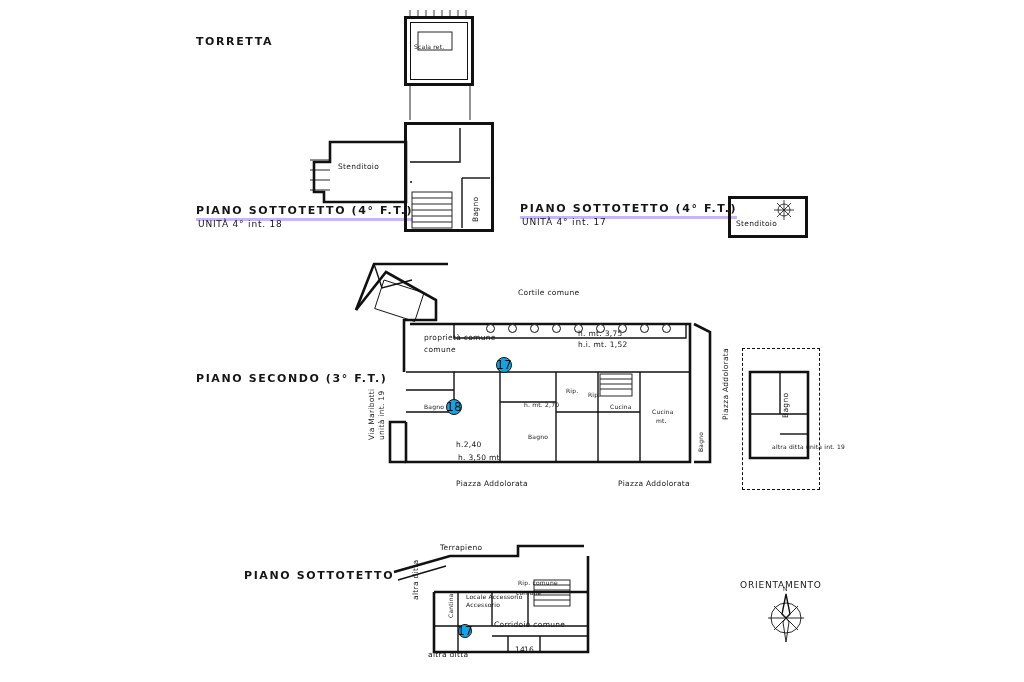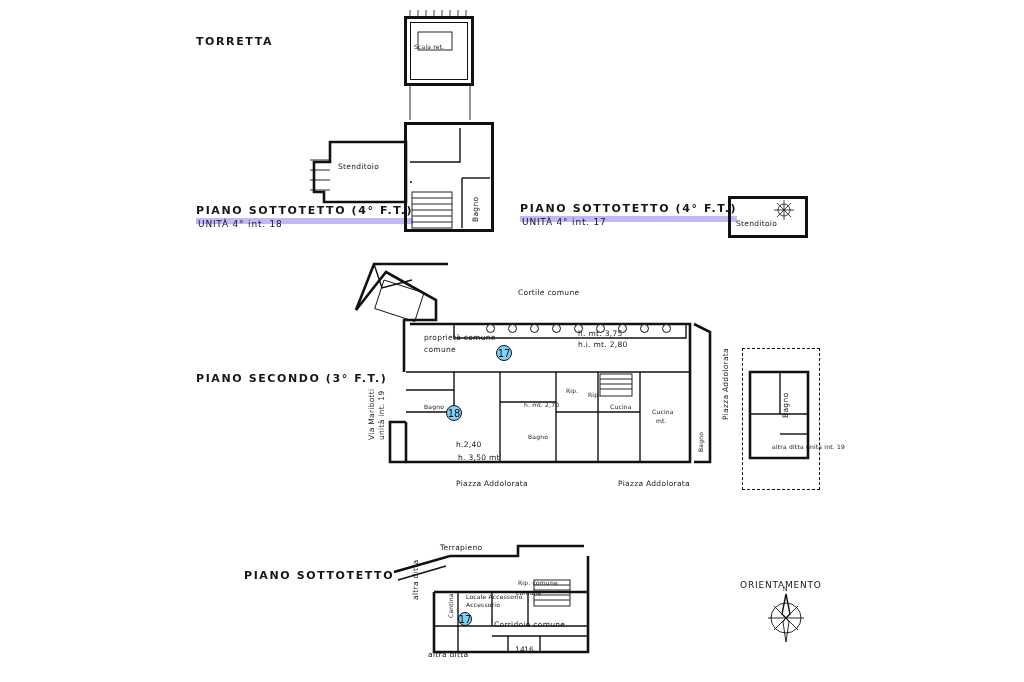--- a/index.html
+++ b/index.html
@@ -22,28 +22,28 @@
     line-height:1.05;
   }
   .big{
     font-size:11px;
     letter-spacing:1.6px;
     font-weight:600;
   }
   .med{font-size:9px;letter-spacing:.8px;}
   .sml{font-size:7.5px;letter-spacing:.3px;}
   .xs{font-size:6px;letter-spacing:.2px;}
-  .ul{border-bottom:6px solid #c4b5fd;padding-bottom:1px;}
+  .ul{border-bottom:3px solid #c4b5fd;padding-bottom:1px;}
   .rot90{transform:rotate(-90deg);transform-origin:0 0;}
   .box{position:absolute;border:3px solid #111;box-sizing:border-box;}
   .boxthin{position:absolute;border:1.5px solid #111;box-sizing:border-box;}
   .circ{
     position:absolute;border:1.2px solid #111;border-radius:50%;
     display:flex;align-items:center;justify-content:center;
-    font-family:"DejaVu Sans",sans-serif;font-size:10px;background:#7dd3fc;
+    font-family:"DejaVu Sans",sans-serif;font-size:12px;background:#0ea5e9;margin-top:12px;
   }
   .dot{position:absolute;border:1.2px solid #111;border-radius:50%;background:#fff;}
   svg{position:absolute;overflow:visible;}
   .s{fill:none;stroke:#111;stroke-width:1.4;}
   .s2{fill:none;stroke:#111;stroke-width:2.6;}
   .sthin{fill:none;stroke:#111;stroke-width:.9;}
   .hatch{fill:none;stroke:#111;stroke-width:.8;}
 </style>
 </head>
 <body>
@@ -161,24 +161,24 @@
   <div class="dot" style="left:596px;top:324px;width:7px;height:7px;"></div>
   <div class="dot" style="left:618px;top:324px;width:7px;height:7px;"></div>
   <div class="dot" style="left:640px;top:324px;width:7px;height:7px;"></div>
   <div class="dot" style="left:662px;top:324px;width:7px;height:7px;"></div>
 
   <div class="lbl sml" style="left:424px;top:334px;">proprietà comune</div>
 
   <div class="lbl sml" style="left:424px;top:346px;">comune</div>
 
   <div class="lbl sml" style="left:578px;top:330px;">h. mt. 3,75</div>
-  <div class="lbl sml" style="left:578px;top:341px;">h.i. mt. 2,80</div>
+  <div class="lbl sml" style="left:578px;top:341px;">h.i. mt. 1,52</div>
 
   <div class="circ" style="left:496px;top:345px;width:14px;height:14px;">17</div>
-  <div class="circ" style="left:446px;top:405px;width:14px;height:14px;">18</div>
+  <div class="circ" style="left:446px;top:387px;width:14px;height:14px;">18</div>
 
   <div class="lbl xs" style="left:424px;top:404px;">Bagno</div>
   <div class="lbl sml" style="left:456px;top:414px;margin-top:27px;">h.2,40</div>
   <div class="lbl sml" style="left:458px;top:454px;">h. 3,50 mt</div>
 
   <div class="lbl xs" style="left:524px;top:402px;">h. mt. 2,70</div>
   <div class="lbl xs" style="left:566px;top:388px;">Rip.</div>
   <div class="lbl xs" style="left:588px;top:392px;">Rip.</div>
   <div class="lbl xs" style="left:610px;top:404px;">Cucina</div>
   <div class="lbl xs" style="left:528px;top:434px;">Bagno</div>

